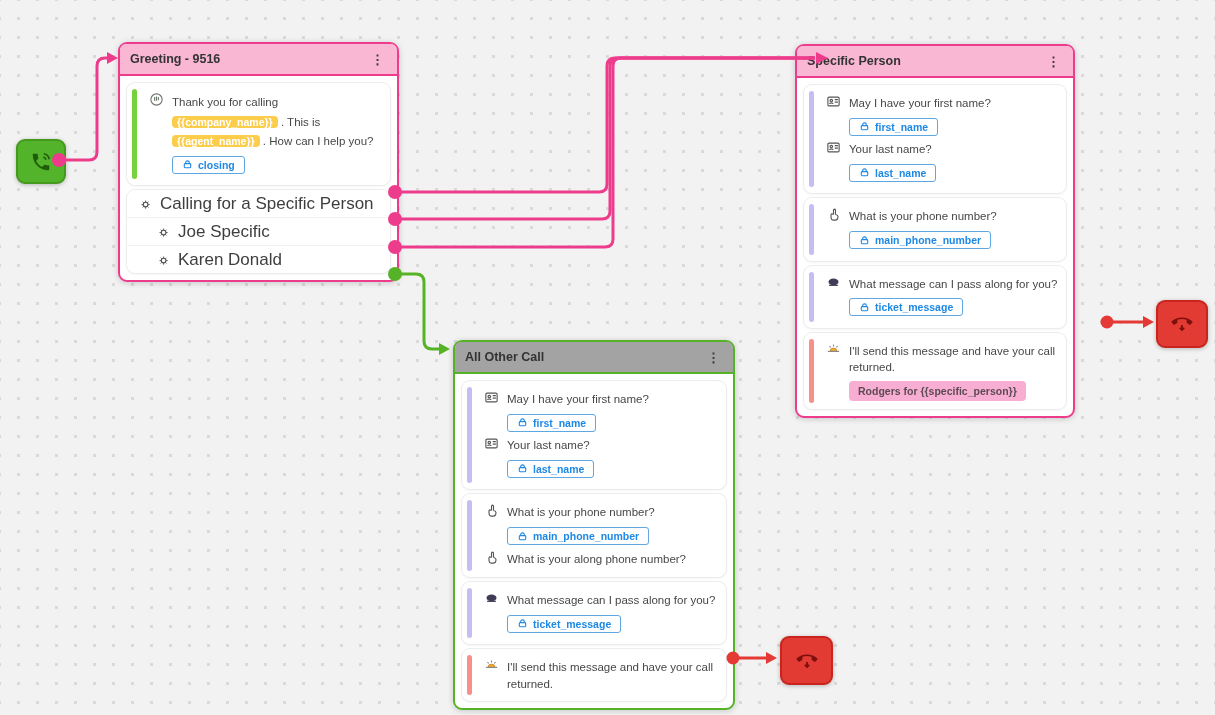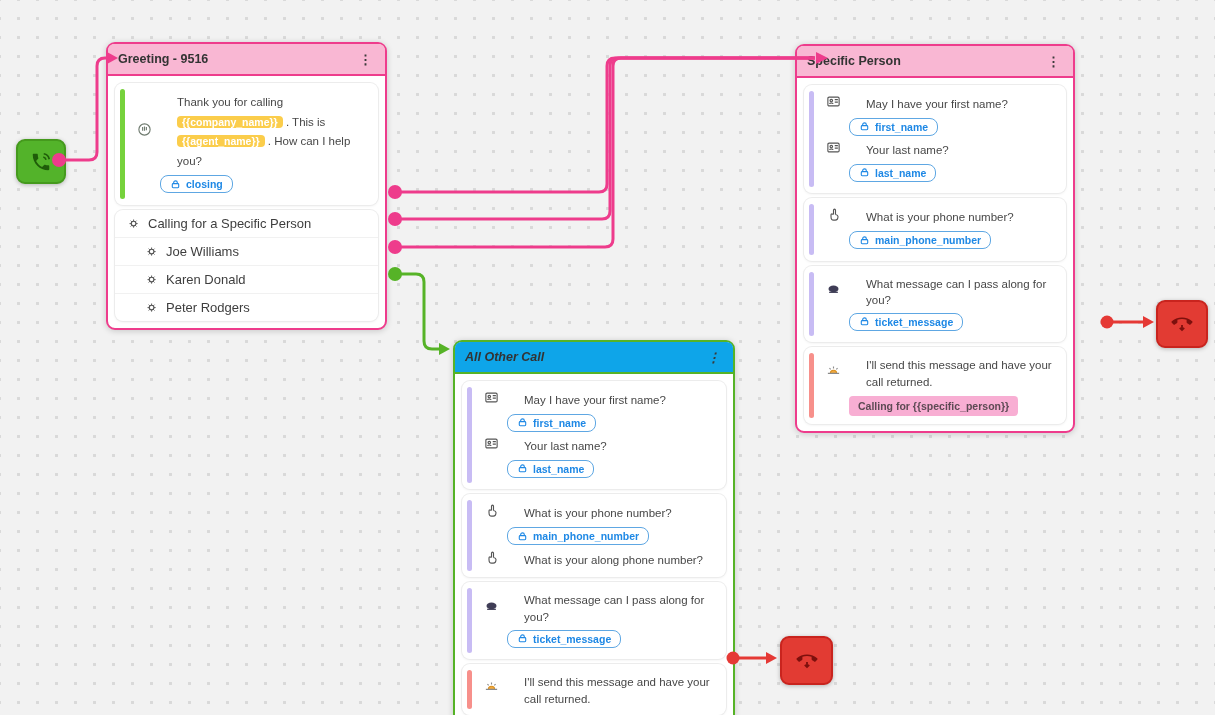--- a/index.html
+++ b/index.html
@@ -10,39 +10,39 @@
     background-image:radial-gradient(circle,#d9d9d9 1.4px,transparent 1.6px);
     background-size:19px 19px;background-position:9px 9px;
   }
   svg.overlay{position:absolute;left:0;top:0;z-index:3;pointer-events:none;}
   .node{position:absolute;background:#fff;border-radius:9px;box-shadow:0 1px 6px rgba(0,0,0,.18);z-index:2;}
   .node.pink{border:2px solid #ee3c8c;}
   .node.green{border:2px solid #56b327;}
   .node-header{height:30px;display:flex;align-items:center;justify-content:space-between;
     padding:0 10px;border-radius:6px 6px 0 0;font-weight:bold;font-size:12.5px;color:#333;}
   .pink>.node-header{background:#f9b7d3;border-bottom:2px solid #ee3c8c;}
-  .green>.node-header{background:#0ea5e9;border-bottom:2px solid #56b327;font-style:italic;}
+  .green>.node-header{background:#a3a3a3;border-bottom:2px solid #56b327;}
   .kebab{font-weight:bold;color:#3a3a3a;font-size:13px;cursor:pointer;padding:0 3px;line-height:1;}
   .node-body{padding:7px;display:flex;flex-direction:column;gap:5px;}
   .card{position:relative;background:#fff;border-radius:8px;
     box-shadow:0 0 0 1px #ececec,0 1px 3px rgba(0,0,0,.08);padding:6px 8px 6px 22px;}
   .strip{position:absolute;left:5px;top:6px;bottom:6px;width:5px;border-radius:3px;}
   .strip.lavender{background:#c8bcf4;}
   .strip.salmon{background:#f7908b;}
   .strip.greenstrip{background:#76d23c;}
-  .q-row{display:flex;gap:24px;align-items:center;font-size:11.5px;color:#474747;margin:4px 0 2px 0;line-height:1.45;}
+  .q-row{display:flex;gap:7px;align-items:flex-start;font-size:11.5px;color:#474747;margin:4px 0 2px 0;line-height:1.45;}
   .q-row .ico{flex:0 0 16px;margin-top:-1px;}
   .tag-row{margin:4px 0 5px 23px;}
   .tag{display:inline-flex;align-items:center;gap:5px;border:1.5px solid #5ea7e3;color:#1e88e5;
-    font-weight:bold;font-size:10.5px;border-radius:8px;padding:2px 9px;background:#fff;cursor:pointer;}
+    font-weight:bold;font-size:10.5px;border-radius:3px;padding:2px 9px;background:#fff;cursor:pointer;}
   .badge{display:inline-block;font-size:10.5px;font-weight:bold;border-radius:4px;padding:4px 9px;margin:3px 0 2px 23px;}
   .badge.pinkbadge{background:#f8aed3;color:#5d4a54;}
   .var-chip{background:#fbcd4b;color:#fff;font-weight:bold;border-radius:4px;padding:0 5px;font-size:10.5px;}
   .opt-card{padding:0;overflow:hidden;}
-  .opt-row{display:flex;align-items:center;gap:8px;height:27px;font-size:13px;color:#3e3e3e;padding-left:11px;cursor:pointer;}
+  .opt-row{display:flex;align-items:center;gap:8px;height:27px;font-size:17px;color:#3e3e3e;padding-left:11px;cursor:pointer;}
   .opt-row + .opt-row{border-top:1px solid #f1f1f1;}
   .opt-row.indent{padding-left:29px;}
   .msg-text{font-size:11.5px;color:#474747;line-height:1.7;}
   .terminal{position:absolute;display:flex;align-items:center;justify-content:center;z-index:2;border-radius:9px;}
   .start-node{left:16px;top:139px;width:46px;height:41px;background:#53b32a;border:2px solid #459a1d;box-shadow:0 1px 4px rgba(0,0,0,.25);}
   .end-node{background:#e23b33;border:2px solid #c9241e;box-shadow:0 1px 4px rgba(0,0,0,.25);}
   .end-node.one{left:1156px;top:300px;width:48px;height:44px;}
   .end-node.two{left:780px;top:636px;width:49px;height:45px;}
 </style>
 </head>
@@ -79,21 +79,21 @@
   </svg>
 
   <div class="terminal start-node">
     <svg width="22" height="22" viewBox="0 0 24 24">
       <path fill="#1f5c09" d="M6.62 10.79c1.44 2.83 3.76 5.14 6.59 6.59l2.2-2.2c.27-.27.67-.36 1.02-.24 1.12.37 2.33.57 3.57.57.55 0 1 .45 1 1V20c0 .55-.45 1-1 1-9.39 0-17-7.61-17-17 0-.55.45-1 1-1h3.5c.55 0 1 .45 1 1 0 1.25.2 2.45.57 3.57.11.35.03.74-.25 1.02l-2.2 2.2z"></path>
       <path fill="none" stroke="#1f5c09" stroke-width="1.8" d="M14.5 6.5a4 4 0 0 1 3 3"></path>
       <path fill="none" stroke="#1f5c09" stroke-width="1.8" d="M15 3a7.5 7.5 0 0 1 6 6"></path>
     </svg>
   </div>
 
-  <div class="node pink" style="left:106px;top:42px;width:277px;">
+  <div class="node pink" style="left:118px;top:42px;width:277px;">
     <div class="node-header">
       <span>Greeting - 9516</span>
       <span class="kebab">⋮</span>
     </div>
     <div class="node-body">
       <div class="card">
         <span class="strip greenstrip"></span>
         <div class="q-row">
           <span class="ico">
             <svg width="15" height="15" viewBox="0 0 24 24" fill="none" stroke="#6e7a6e" stroke-width="1.8">
@@ -127,38 +127,30 @@
               <path d="M3 4h.01M3 8h.01M3 12h.01" stroke-width="2.2"></path>
           </svg>
           <span>Calling for a Specific Person</span>
         </div>
         <div class="opt-row indent">
           <svg width="14" height="14" viewBox="0 0 24 24" fill="none" stroke="#555" stroke-width="2">
             <circle cx="13" cy="13" r="4"></circle>
               <path d="M13 6v3M13 17v3M6 13h3M17 13h3M8 8l2 2M16 16l2 2M18 8l-2 2M8 18l2-2" stroke-width="1.6"></path>
               <path d="M3 4h.01M3 8h.01M3 12h.01" stroke-width="2.2"></path>
           </svg>
-          <span>Joe Williams</span>
+          <span>Joe Specific</span>
         </div>
         <div class="opt-row indent">
           <svg width="14" height="14" viewBox="0 0 24 24" fill="none" stroke="#555" stroke-width="2">
             <circle cx="13" cy="13" r="4"></circle>
               <path d="M13 6v3M13 17v3M6 13h3M17 13h3M8 8l2 2M16 16l2 2M18 8l-2 2M8 18l2-2" stroke-width="1.6"></path>
               <path d="M3 4h.01M3 8h.01M3 12h.01" stroke-width="2.2"></path>
           </svg>
           <span>Karen Donald</span>
         </div>
-        <div class="opt-row indent">
-          <svg width="14" height="14" viewBox="0 0 24 24" fill="none" stroke="#555" stroke-width="2">
-            <circle cx="13" cy="13" r="4"></circle>
-              <path d="M13 6v3M13 17v3M6 13h3M17 13h3M8 8l2 2M16 16l2 2M18 8l-2 2M8 18l2-2" stroke-width="1.6"></path>
-              <path d="M3 4h.01M3 8h.01M3 12h.01" stroke-width="2.2"></path>
-          </svg>
-          <span>Peter Rodgers</span>
-        </div>
       </div>
     </div>
   </div>
 
   <div class="node pink" style="left:795px;top:44px;width:276px;">
     <div class="node-header">
       <span>Specific Person</span>
       <span class="kebab">⋮</span>
     </div>
     <div class="node-body">
@@ -250,21 +242,21 @@
         <span class="strip salmon"></span>
         <div class="q-row">
           <span class="ico">
             <svg width="15" height="15" viewBox="0 0 24 24" fill="none" stroke="#8a8a8a" stroke-width="1.8">
                 <path d="M7 15a5 5 0 0 1 10 0" fill="#f2a93b" stroke="#d98f20"></path>
                 <path d="M12 4v3M5.5 6.5l2 2M18.5 6.5l-2 2M3 15h18"></path>
               </svg>
           </span>
           <span>I'll send this message and have your call returned.</span>
         </div>
-        <span class="badge pinkbadge">Calling for {{specific_person}}</span>
+        <span class="badge pinkbadge">Rodgers for {{specific_person}}</span>
       </div>
     </div>
   </div>
 
   <div class="node green" style="left:453px;top:340px;width:278px;">
     <div class="node-header">
       <span>All Other Call</span>
       <span class="kebab">⋮</span>
     </div>
     <div class="node-body">

